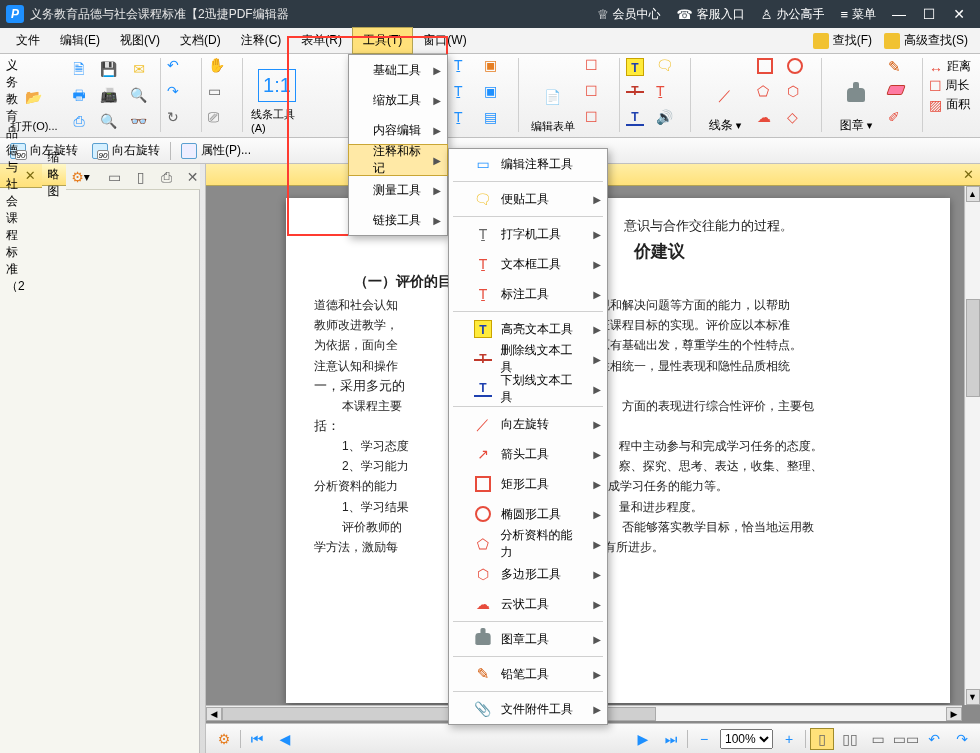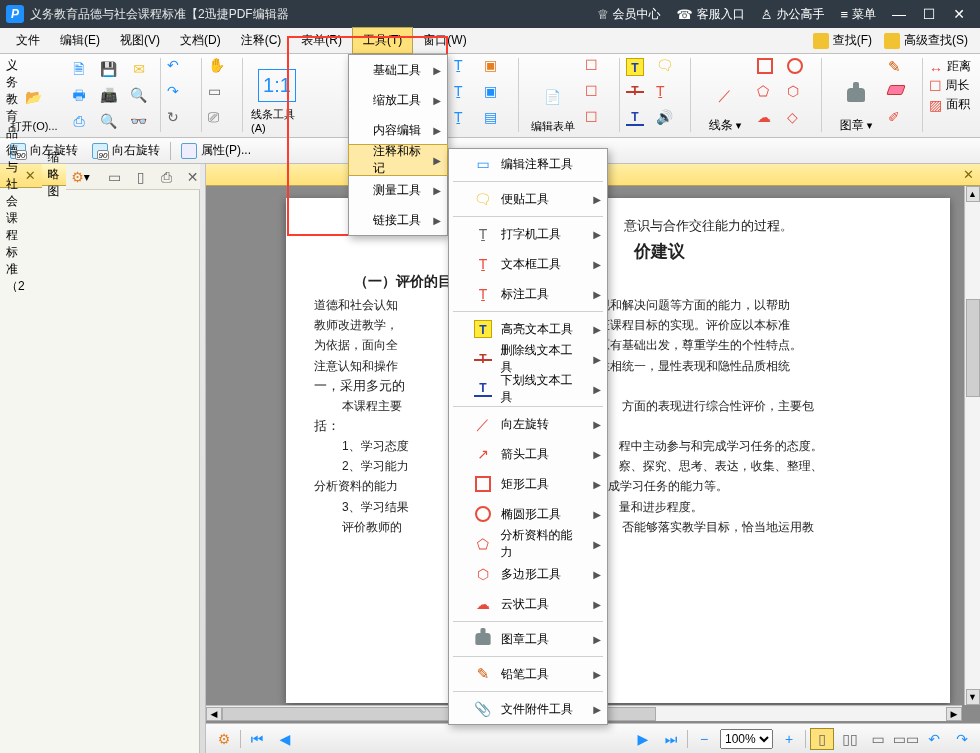--- a/index.html
+++ b/index.html
@@ -451,22 +451,23 @@
       <p><span>教师改进教学，</span><span style="margin-left:200px">证课程目标的实现。评价应以本标准</span></p>
       <p><span>为依据，面向全</span><span style="margin-left:200px">原有基础出发，尊重学生的个性特点。</span></p>
       <p><span>注意认知和操作</span><span style="margin-left:200px">性相统一，显性表现和隐性品质相统</span></p>
       <p>一，采用多元的</p>
 
       <p class="indent"><span>本课程主要</span><span style="margin-left:220px">方面的表现进行综合性评价，主要包</span></p>
       <p>括：</p>
       <p class="indent"><span>1、学习态度</span><span style="margin-left:210px">程中主动参与和完成学习任务的态度。</span></p>
       <p class="indent"><span>2、学习能力</span><span style="margin-left:210px">察、探究、思考、表达，收集、整理、</span></p>
       <p><span>分析资料的能力</span><span style="margin-left:198px">完成学习任务的能力等。</span></p>
-      <p class="indent"><span>3、学习结果</span><span style="margin-left:210px">量和进步程度。</span></p>
+      <p class="indent"><span>1、学习结果</span><span style="margin-left:210px">量和进步程度。</span></p>
       <p class="indent"><span>评价教师的</span><span style="margin-left:220px">否能够落实教学目标，恰当地运用教</span></p>
+      <p><span>学方法，激励每</span><span style="margin-left:206px">有所进步。</span></p>
 
     </div>
 
     <div class="vscroll">
       <div class="btn">▲</div>
       <div class="track">
           <div class="thumb-s"></div>
         </div>
       <div class="btn">▼</div>
     </div>

